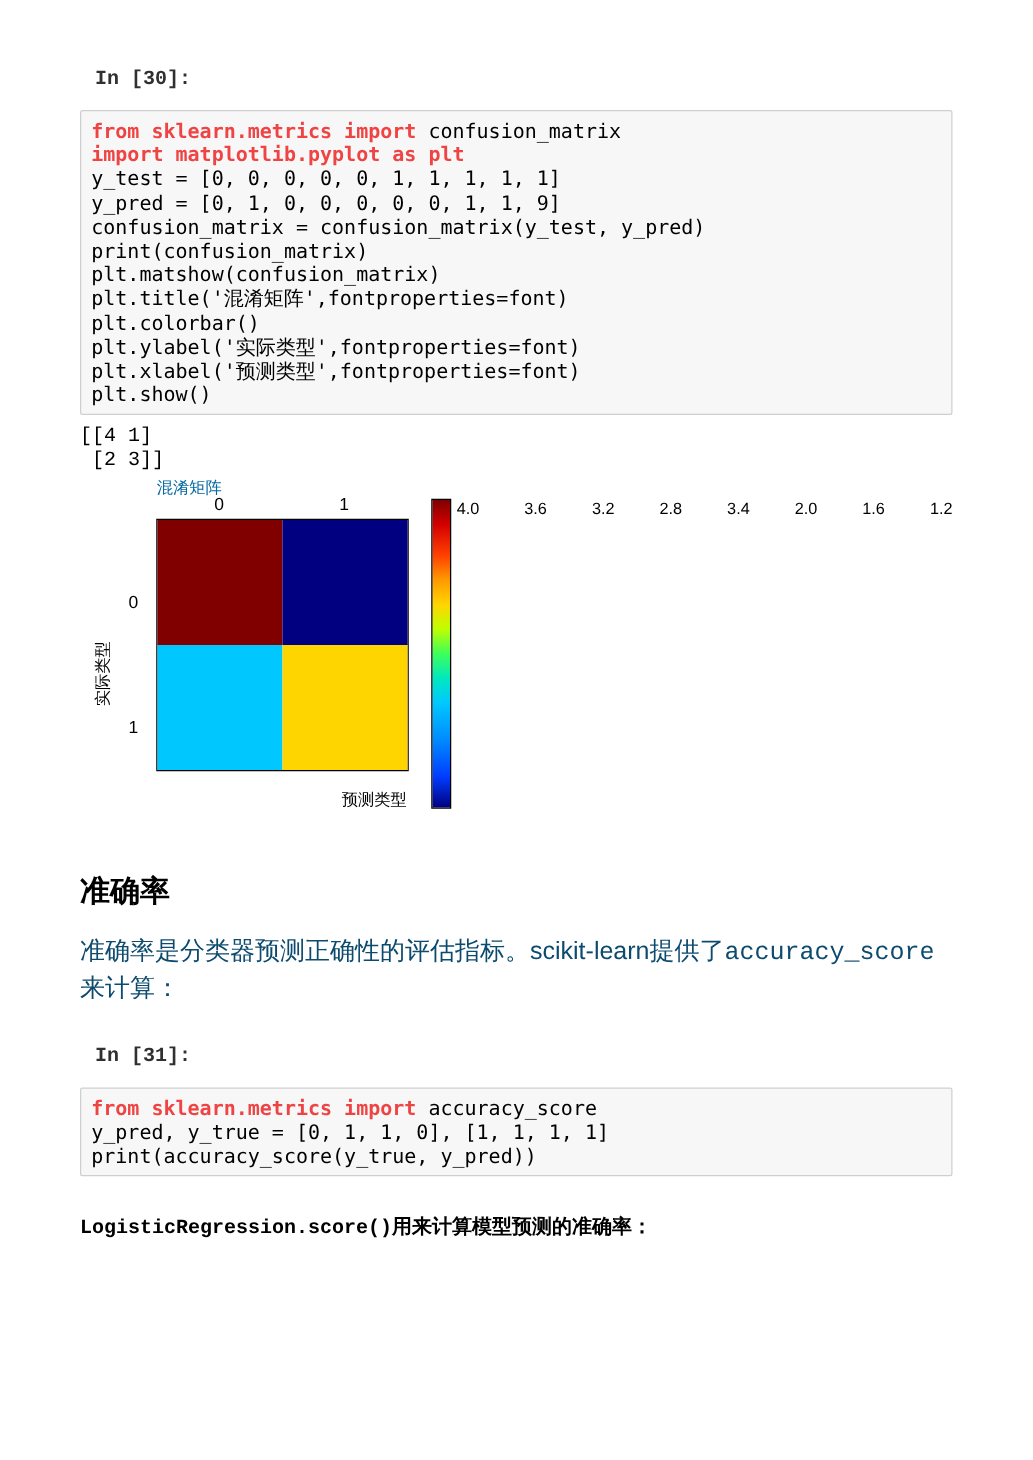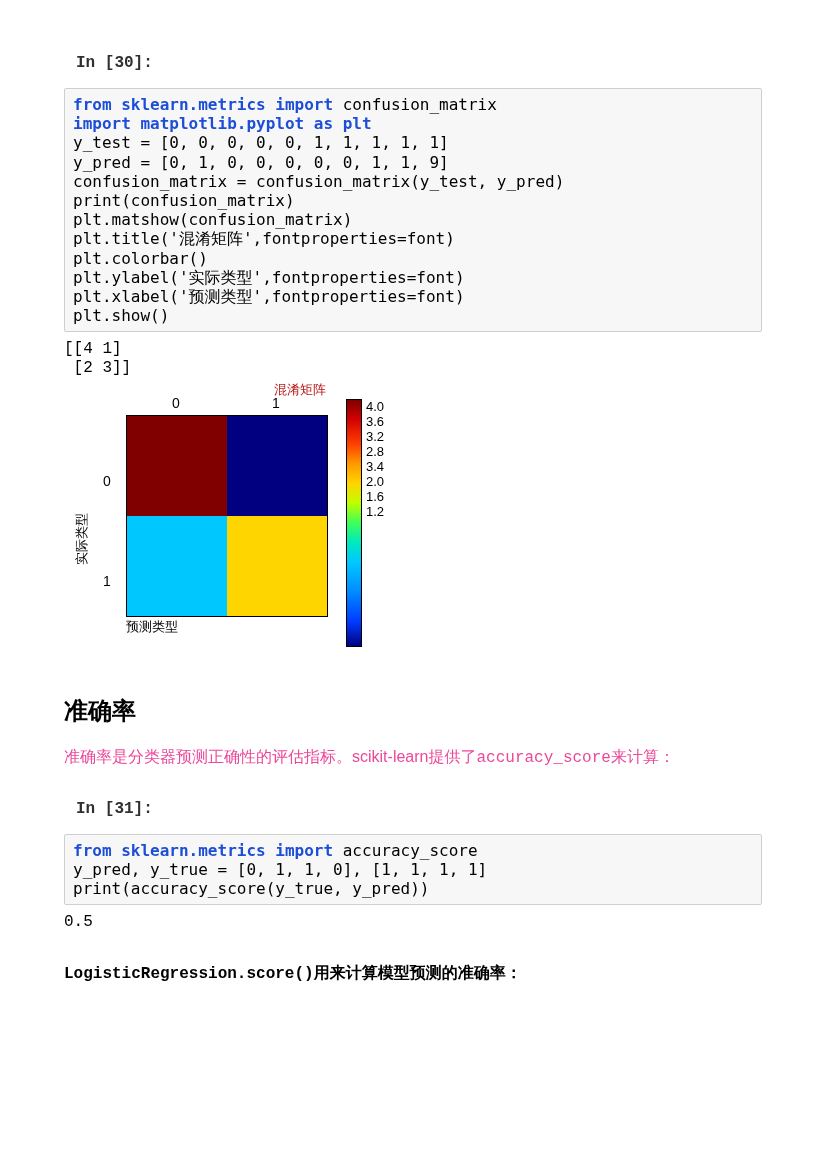--- a/index.html
+++ b/index.html
@@ -29,41 +29,41 @@
     padding: 6px 8px;
     margin-bottom: 8px;
   }
   .code {
     font-family: "DejaVu Sans Mono", "Courier New", Courier, monospace;
     font-size: 16px;
     line-height: 1.20;
     white-space: pre;
     color: #000000;
   }
-  .kw { font-weight: bold; color: #1d4ed8; }
+  .kw { font-weight: bold; color: #ef4444; }
   .txt-out {
     font-family: "Courier New", Courier, monospace;
     font-size: 16px;
     white-space: pre;
     color: #000000;
     line-height: 1.20;
     margin-top: 6px;
     margin-bottom: 6px;
   }
   h2.section {
     font-size: 24px;
     font-weight: bold;
     margin: 48px 0 18px 0;
     color: #000000;
   }
   p.body {
-    font-size: 16px;
+    font-size: 20px;
     line-height: 1.45;
     margin: 0 0 20px 0;
-    color: #ec4899;
+    color: #0c4a6e;
   }
   p.body .mono { font-family: "Courier New", Courier, monospace; }
   p.trailing {
     font-size: 16px;
     margin-top: 30px;
     color: #000000;
     font-weight: bold;
   }
   p.trailing .mono { font-family: "Courier New", Courier, monospace; }
 
@@ -93,23 +93,23 @@
     margin-right: 4px;
   }
   .heat-area {
     position: relative;
   }
   .title-top {
     position: absolute;
     top: -6px;
     left: 0;
     width: 200px;
-    text-align: right;
-    font-size: 13px;
-    color: #b91c1c;
+    text-align: left;
+    font-size: 13px;
+    color: #0369a1;
   }
   .xticks {
     position: absolute;
     top: -4px;
     left: 0;
     width: 200px;
     display: flex;
     font-size: 14px;
     color: #000;
   }
@@ -119,23 +119,23 @@
     width: 200px;
     height: 200px;
     display: grid;
     grid-template-columns: 100px 100px;
     grid-template-rows: 100px 100px;
     border: 1px solid #000;
     box-sizing: content-box;
   }
   .xlabel {
     width: 200px;
-    text-align: left;
-    font-size: 13px;
-    margin-top: 1px;
+    text-align: right;
+    font-size: 13px;
+    margin-top: 14px;
     color: #000;
   }
   .ylabel-wrap {
     display: flex;
     align-items: center;
     justify-content: center;
     width: 20px;
     height: 216px;
     padding-top: 32px;
   }
@@ -151,25 +151,27 @@
     align-items: flex-start;
   }
   .colorbar {
     width: 14px;
     height: 246px;
     border: 1px solid #000;
     margin-top: 0;
   }
   .cb-ticks {
     display: flex;
-    flex-direction: column;
+    flex-direction: row;
+    justify-content: space-between;
     height: 246px;
     margin-left: 4px;
     font-size: 13px;
     color: #000;
+    gap: 36px;
   }
 </style>
 </head>
 <body>
 
 <div class="page">
 
   <div class="prompt">In [30]:</div>
 
   <div class="cell">
@@ -236,19 +238,18 @@
   </p>
 
   <div class="prompt" style="margin-top:30px">In [31]:</div>
 
   <div class="cell">
     <div class="code"><span class="kw">from sklearn.metrics import</span><span> accuracy_score</span>
 <span>y_pred, y_true = [0, 1, 1, 0], [1, 1, 1, 1]</span>
 <span>print(accuracy_score(y_true, y_pred))</span></div>
   </div>
 
-  <div class="txt-out">0.5</div>
 
   <p class="trailing">
     <span class="mono">LogisticRegression.score()</span><span>用来计算模型预测的准确率：</span>
   </p>
 
 </div>
 
 </body></html>

